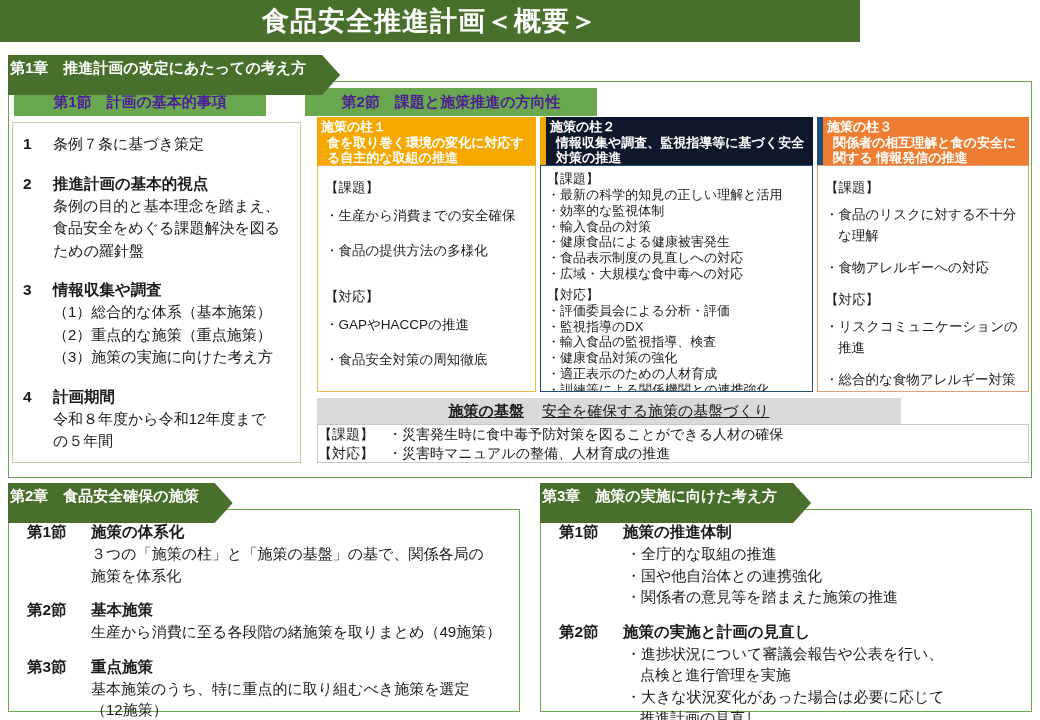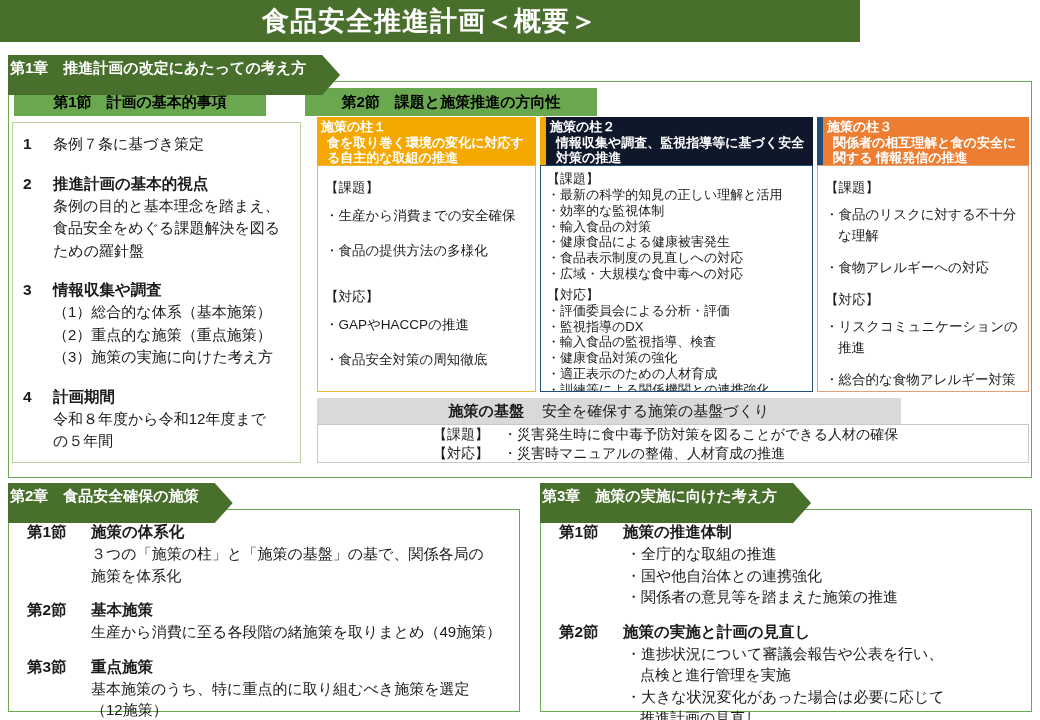--- a/index.html
+++ b/index.html
@@ -18,21 +18,21 @@
     clip-path:polygon(0 0, calc(100% - 18px) 0, 100% 50%, calc(100% - 18px) 100%, 0 100%);
     white-space:nowrap; z-index:3; }
 
   
   .chap-box { border:1.5px solid #6AA84F; background:#fff; }
   #ch1-box { left:8px; top:81px; width:1024px; height:397px; }
   #ch2-box { left:8px; top:509px; width:512px; height:203px; }
   #ch3-box { left:540px; top:509px; width:492px; height:203px; }
 
   
-  .sec-header { height:28px; background:#6AA84F; color:#000000; font-weight:bold;
+  .sec-header { height:28px; background:#6AA84F; color:#4c1d95; font-weight:bold;
     font-size:15px; display:flex; align-items:center; justify-content:center; z-index:2; }
   #sec1-header { left:14px; top:88px; width:252px; }
   #sec2-header { left:305px; top:88px; width:292px; }
 
   
   #ch1-left { left:12px; top:122px; width:289px; height:341px;
     border:1px solid #BCCFA3; background:#fff; padding:10px 8px 0 10px; }
   .c1-item { display:flex; margin-bottom:17px; }
   .c1-no { width:30px; font-weight:bold; font-size:15.5px; line-height:22px; flex:0 0 30px; }
   .c1-body { flex:1; }
@@ -61,25 +61,25 @@
   .p1 .resp-label { margin-top:26px; }
   .p2 .grp-label { font-size:13px; line-height:16px; }
   .p2 .bullet { font-size:13px; line-height:15.8px; margin-bottom:0; }
   .p2 .resp-label { margin-top:5px; }
   .p3 .grp-label { margin-bottom:7px; }
   .p3 .bullet { font-size:13.5px; line-height:21px; margin-bottom:11px; }
   .p3 .resp-label { margin-top:12px; }
 
   
   #foundation-bar { left:317px; top:398px; width:584px; height:26px; background:#D9D9D9;
-    display:flex; align-items:center; justify-content:center; font-size:15px; }
+    display:flex; align-items:center; justify-content:center; font-size:15px;text-decoration:underline; }
   #foundation-bar .b { font-weight:bold; margin-right:18px; }
   #foundation-box { left:317px; top:424px; width:712px; height:39px;
     border:1px solid #C8C8C8; background:#fff;
-    display:flex; flex-direction:column; justify-content:center; align-items:center; }
+    display:flex; flex-direction:column; justify-content:center; }
   .fnd-line { font-size:14px; line-height:19px; width:480px; text-align:left; }
 
   
   #ch1-banner { left:8px; top:55px; }
   #ch2-banner { left:8px; top:483px; }
   #ch3-banner { left:540px; top:483px; }
 
   
   .chap-content { padding:11px 10px 0 18px; }
   .cc-section { margin-bottom:13px; }

